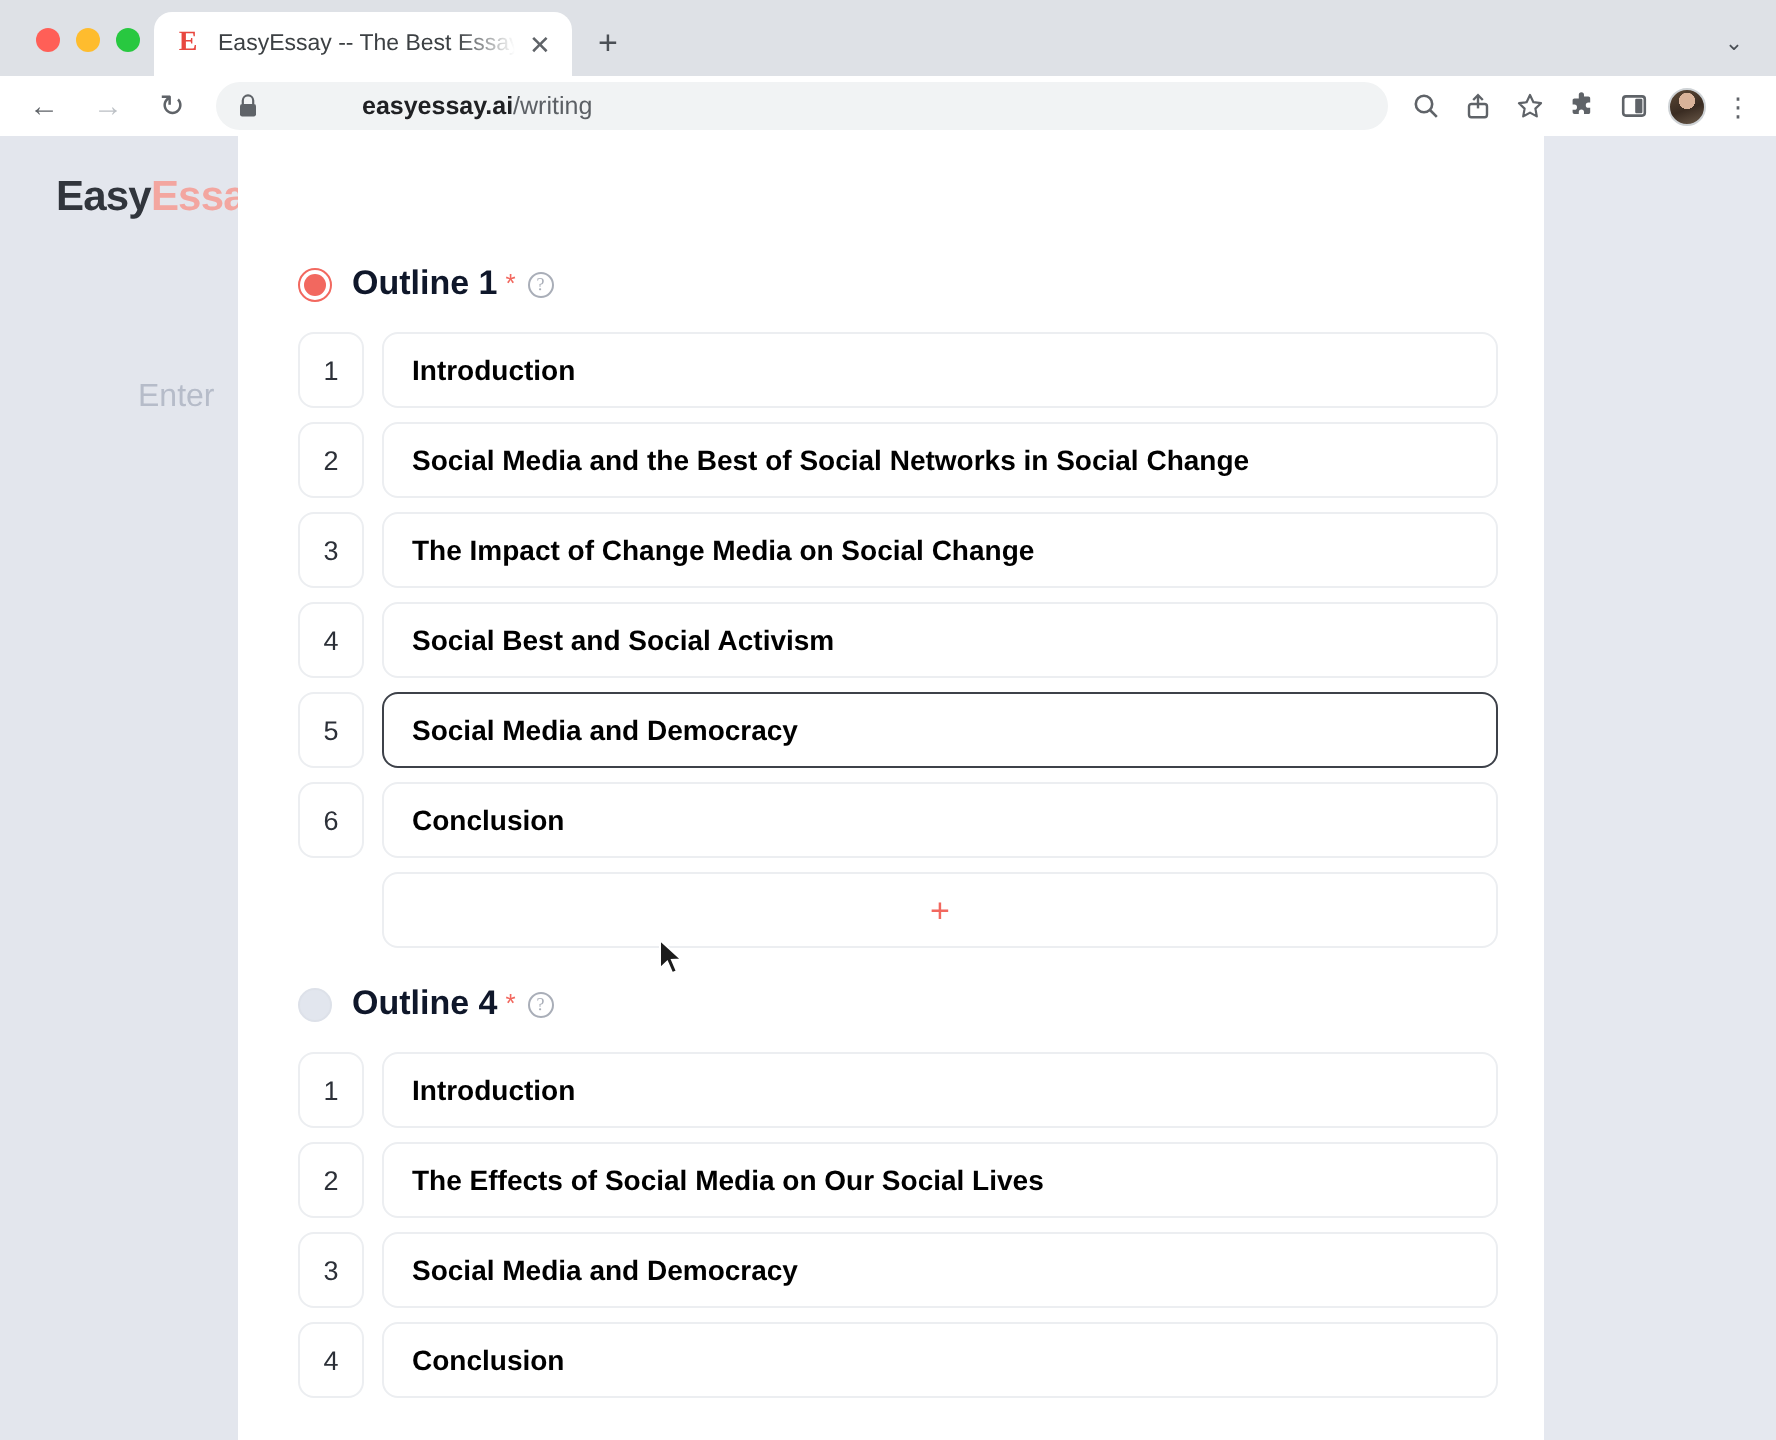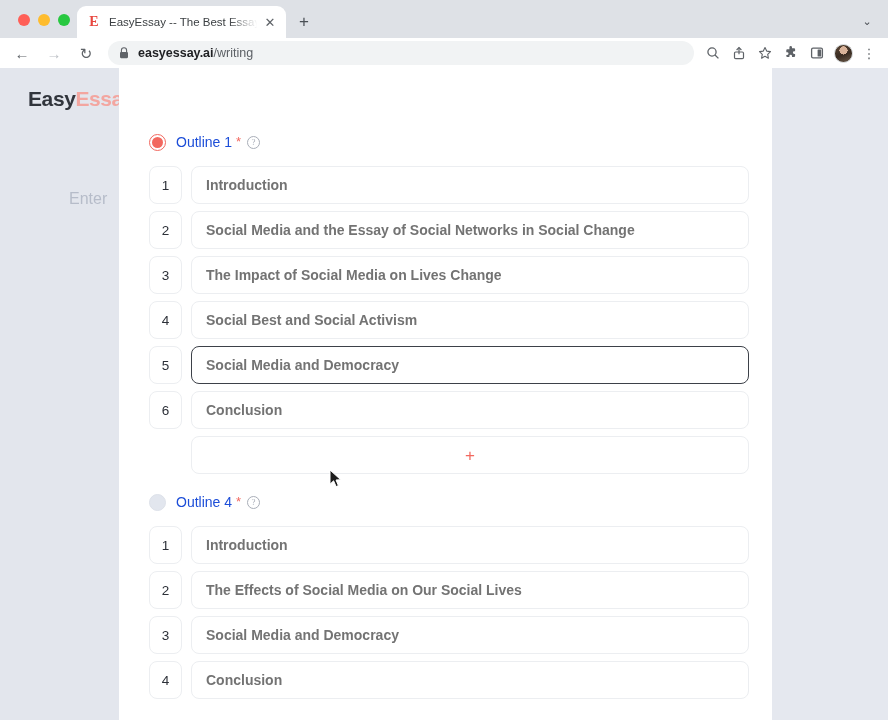--- a/index.html
+++ b/index.html
@@ -133,20 +133,21 @@
   }
   .lock-icon {
     width: 12px; height: 12px;
     margin-right: 8px;
     display: flex; align-items: center; justify-content: center;
   }
   .url-text {
     font-size: 12.5px;
     color: #5c6065;
     white-space: nowrap;
+    margin-left: 43px;
   }
   .url-text b { color: #202124; font-weight: 600; }
 
   .tb-icons { display: flex; align-items: center; padding-right: 6px; }
   .tb-icon {
     width: 26px; height: 24px;
     display: flex; align-items: center; justify-content: center;
     color: #5f6368;
     font-size: 13px;
   }
@@ -249,23 +250,23 @@
     top: 2px; left: 2px;
     width: 11px; height: 11px;
     border-radius: 50%;
     background: #f2685f;
   }
   .radio.unselected {
     background: #e2e6ee;
     border: 1px solid #dde1e9;
   }
   .outline-name {
-    font-size: 14px;
-    font-weight: normal;
-    color: #1d4ed8;
+    font-size: 17px;
+    font-weight: bold;
+    color: #0f172a;
     white-space: nowrap;
   }
   .req-star {
     font-size: 13px;
     color: #f2685f;
     margin-left: 4px;
     line-height: 1;
     position: relative;
     top: -1px;
   }
@@ -302,21 +303,21 @@
     flex: 1 1 auto;
     height: 38px;
     border: 1px solid #eceef1;
     border-radius: 8px;
     background: #ffffff;
     display: flex;
     align-items: center;
     padding: 0 14px;
     font-size: 14px;
     font-weight: bold;
-    color: #737373;
+    color: #000000;
     white-space: nowrap;
     overflow: hidden;
   }
   .row-text.focused {
     border: 1.5px solid #3d4149;
   }
 
   .add-row {
     display: flex;
     align-items: center;
@@ -450,25 +451,25 @@
           <span class="req-star">*</span>
           <span class="help-icon">?</span>
         </div>
 
         <div class="outline-row">
           <div class="row-num">1</div>
           <div class="row-text">Introduction</div>
         </div>
         <div class="outline-row">
           <div class="row-num">2</div>
-          <div class="row-text">Social Media and the Essay of Social Networks in Social Change</div>
+          <div class="row-text">Social Media and the Best of Social Networks in Social Change</div>
         </div>
         <div class="outline-row">
           <div class="row-num">3</div>
-          <div class="row-text">The Impact of Social Media on Lives Change</div>
+          <div class="row-text">The Impact of Change Media on Social Change</div>
         </div>
         <div class="outline-row">
           <div class="row-num">4</div>
           <div class="row-text">Social Best and Social Activism</div>
         </div>
         <div class="outline-row">
           <div class="row-num">5</div>
           <div class="row-text focused">Social Media and Democracy</div>
         </div>
         <div class="outline-row">

